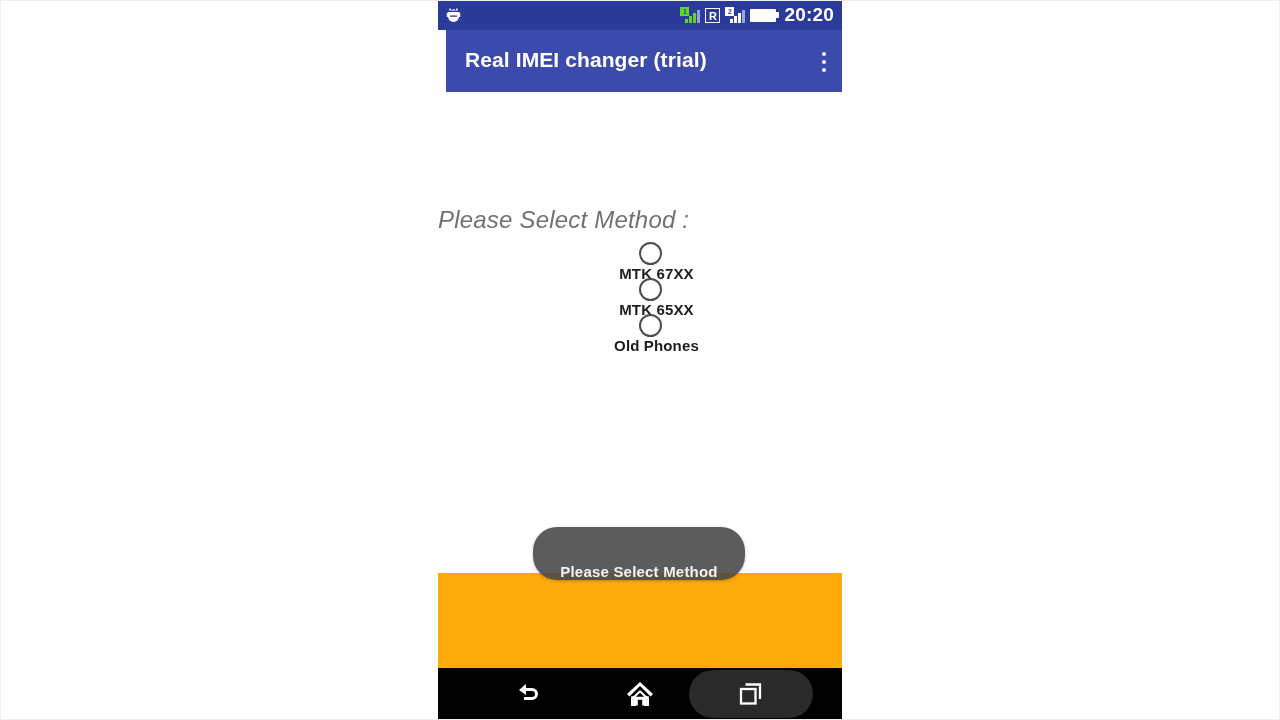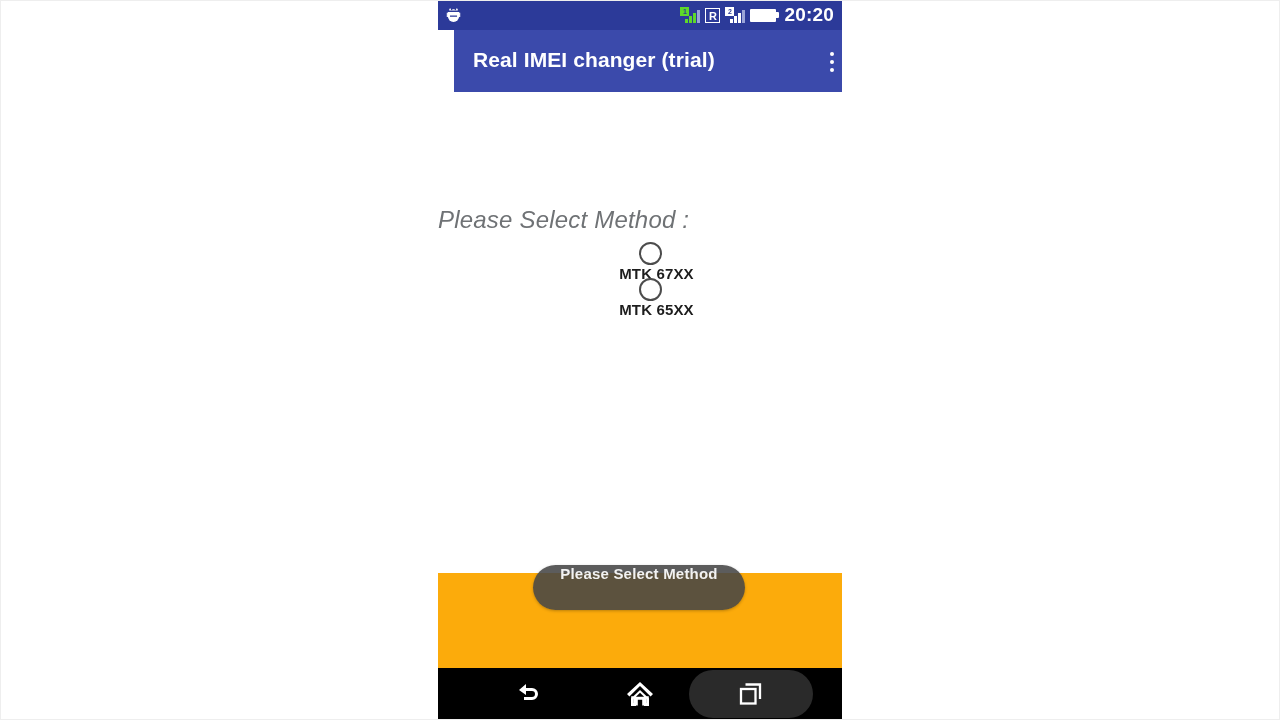--- a/index.html
+++ b/index.html
@@ -114,21 +114,21 @@
     position:absolute;
     right:-3px; top:3.5px;
     width:3px; height:6px;
     background:#ffffff;
     border-radius: 0 1px 1px 0;
   }
 
   
   #appbar {
     position: absolute;
-    left: 16px; top: 30px;
+    left: 8px; top: 30px;
     width: 404px;
     height: 62px;
     background: #3b4aab;
   }
   #apptitle {
     position: absolute;
     left: 19px;
     top: 18px;
     color: #ffffff;
     font-size: 21px;
@@ -210,27 +210,27 @@
     top: 573px;
     width: 404px;
     height: 95px;
     background: #fcab0b;
   }
 
   
   #toast {
     position: absolute;
     left: 533px - 438px;
-    top: 565px;
+    top: 527px;
     width: 212px;
-    height: 45px;
+    height: 53px;
     border-radius: 24px;
     background: rgba(70,70,70,0.88);
     display: flex;
-    align-items: flex-start;
+    align-items: flex-end;
     justify-content: center;
     box-shadow: 0 1px 3px rgba(0,0,0,0.25);
   }
   #toast-text {
     color: #f2f2f2;
     font-size: 15px;
     font-weight: bold;
     letter-spacing: 0.2px;
     white-space: nowrap;
   }
@@ -325,20 +325,24 @@
         <div class="radio-circle"></div>
         <div class="radio-label">MTK 67XX</div>
       </div>
 
       <div class="radio-row">
         <div class="radio-circle"></div>
         <div class="radio-label">MTK 65XX</div>
       </div>
 
 
+      <div class="radio-row">
+        <div class="radio-circle"></div>
+        <div class="radio-label">Old Phones</div>
+      </div>
 
     </div>
 
     <div id="ad-banner" style="background: rgb(252, 171, 11);"></div>
 
     <div id="toast" style="left: 95px;">
       <div id="toast-text">Please Select Method</div>
     </div>
 
     <div id="navbar" style="background: rgb(0, 0, 0);">

